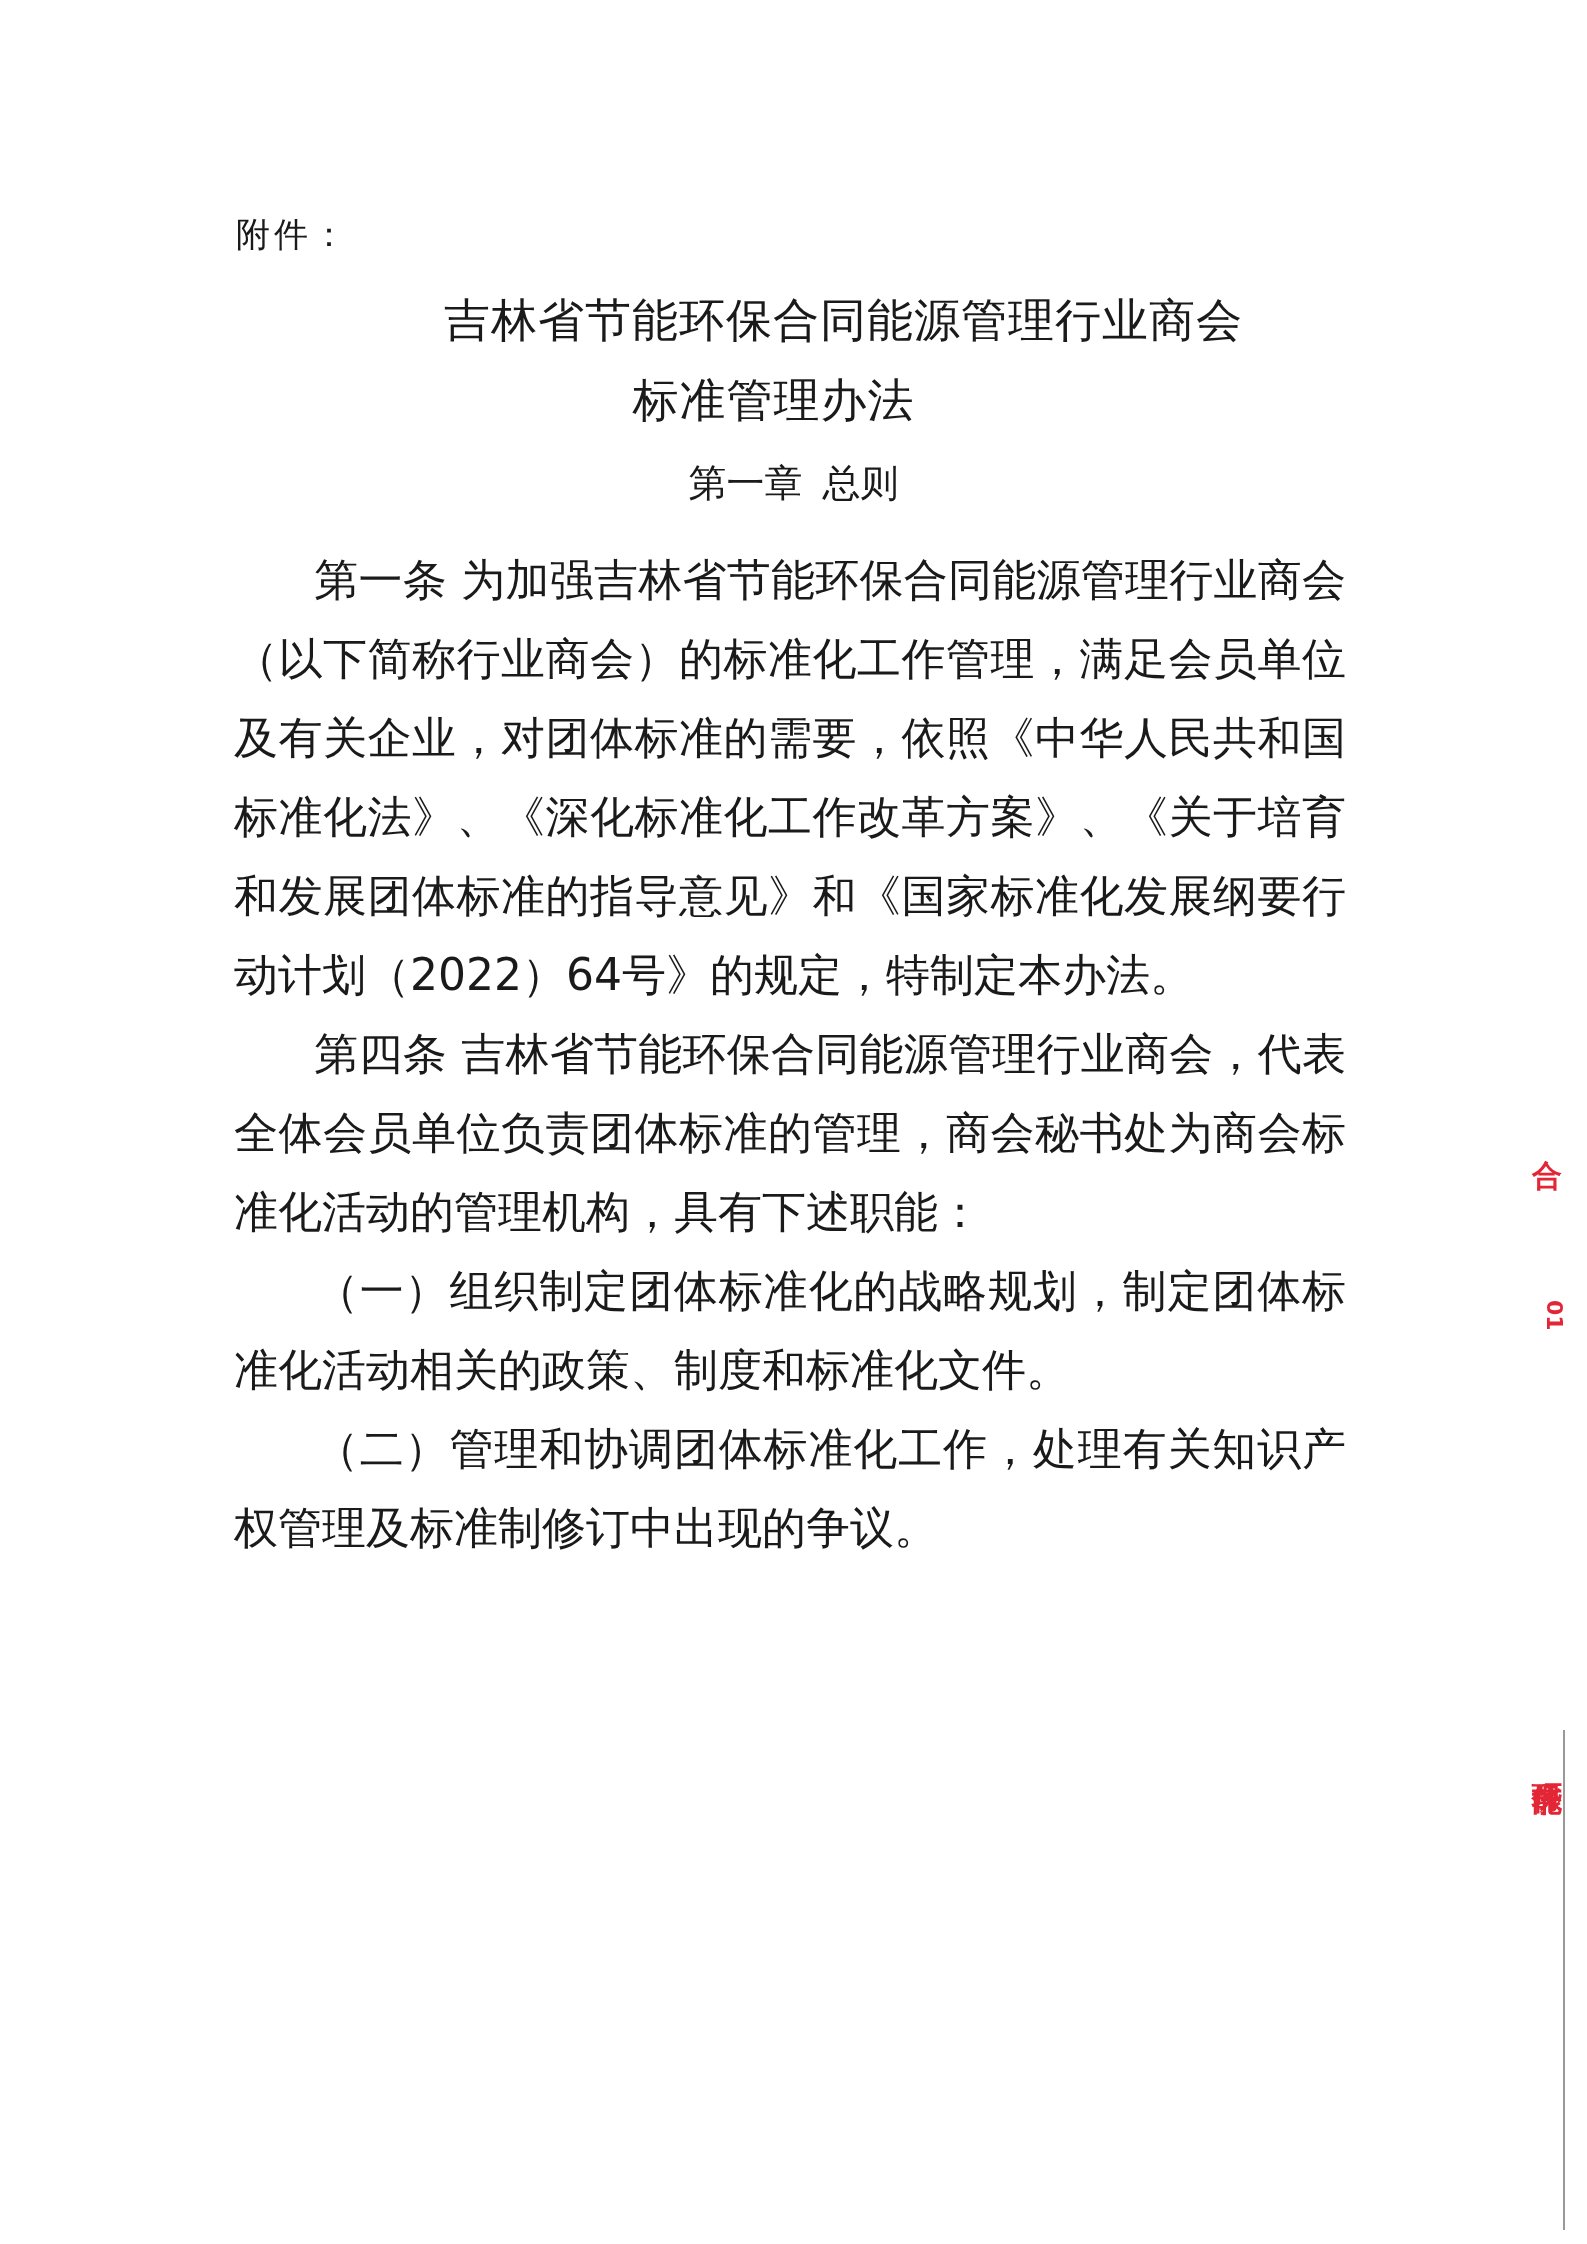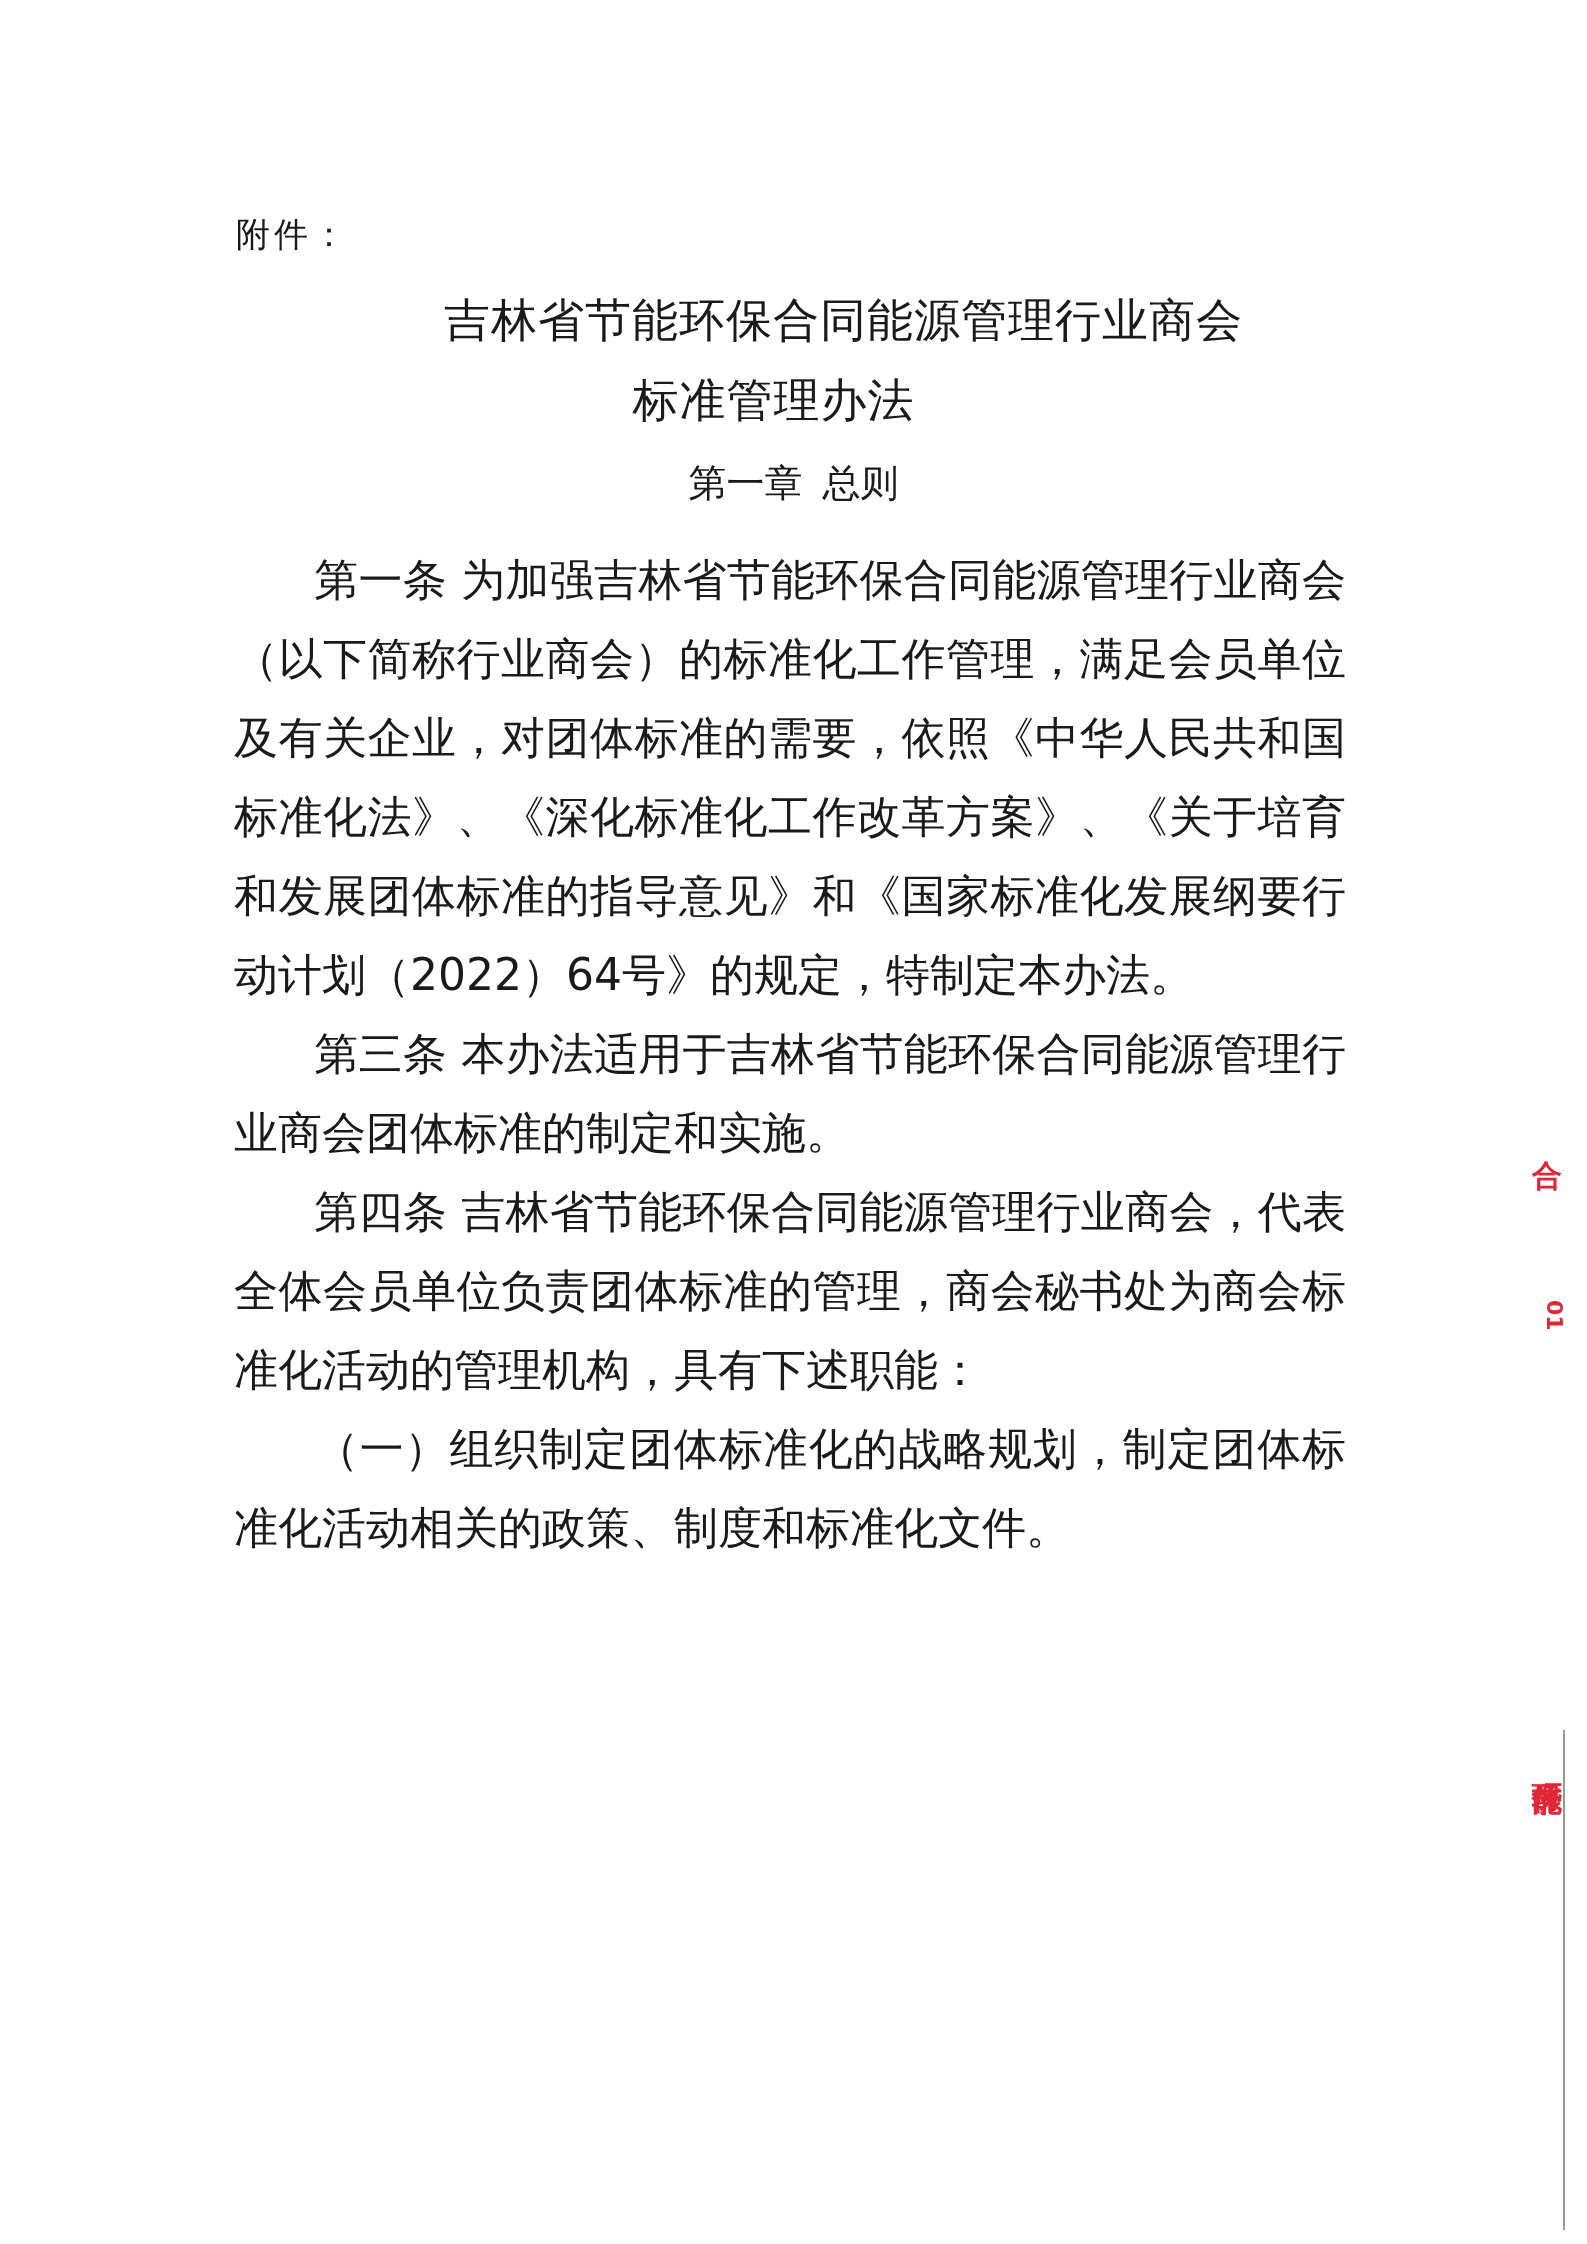--- a/index.html
+++ b/index.html
@@ -24,21 +24,21 @@
 
 <div class="title t1">吉林省节能环保合同能源管理行业商会</div>
 <div class="title t2">标准管理办法</div>
 
 <div class="chapter">
   <span>第一章</span><span>总则</span>
 </div>
 
 <div class="body">
   <p class="para"><span class="ind"></span><span>第一条</span>&nbsp;<span>为加强吉林省节能环保合同能源管理行业商会（以下简称行业商会）的标准化工作管理，满足会员单位及有关企业，对团体标准的需要，依照《中华人民共和国标准化法》、《深化标准化工作改革方案》、《关于培育和发展团体标准的指导意见》和《国家标准化发展纲要行动计划（2022）64号》的规定，特制定本办法。</span></p>
-  <p class="para"><span class="ind"></span><span>第三条</span>&nbsp;<span>本办法适用于吉林省节能环保合同能源管理行业商会团体标准的制定和实施。</span></p>
   <p class="para"><span class="ind"></span><span>第四条</span>&nbsp;<span>吉林省节能环保合同能源管理行业商会，代表全体会员单位负责团体标准的管理，商会秘书处为商会标准化活动的管理机构，具有下述职能：</span></p>
   <p class="para"><span class="ind"></span><span>（一）组织制定团体标准化的战略规划，制定团体标准化活动相关的政策、制度和标准化文件。</span></p>
+  <p class="para"><span class="ind"></span><span>（二）管理和协调团体标准化工作，处理有关知识产权管理及标准制修订中出现的争议。</span></p>
 </div>
 
 <div class="stamp" style="top:1135px;">合</div>
 <div class="stamp" style="top:1300px;font-size:22px;">01</div>
 <div class="stamp" style="top:1760px;">节能环保</div>
 <div class="edge"></div>
 
 </body></html>

